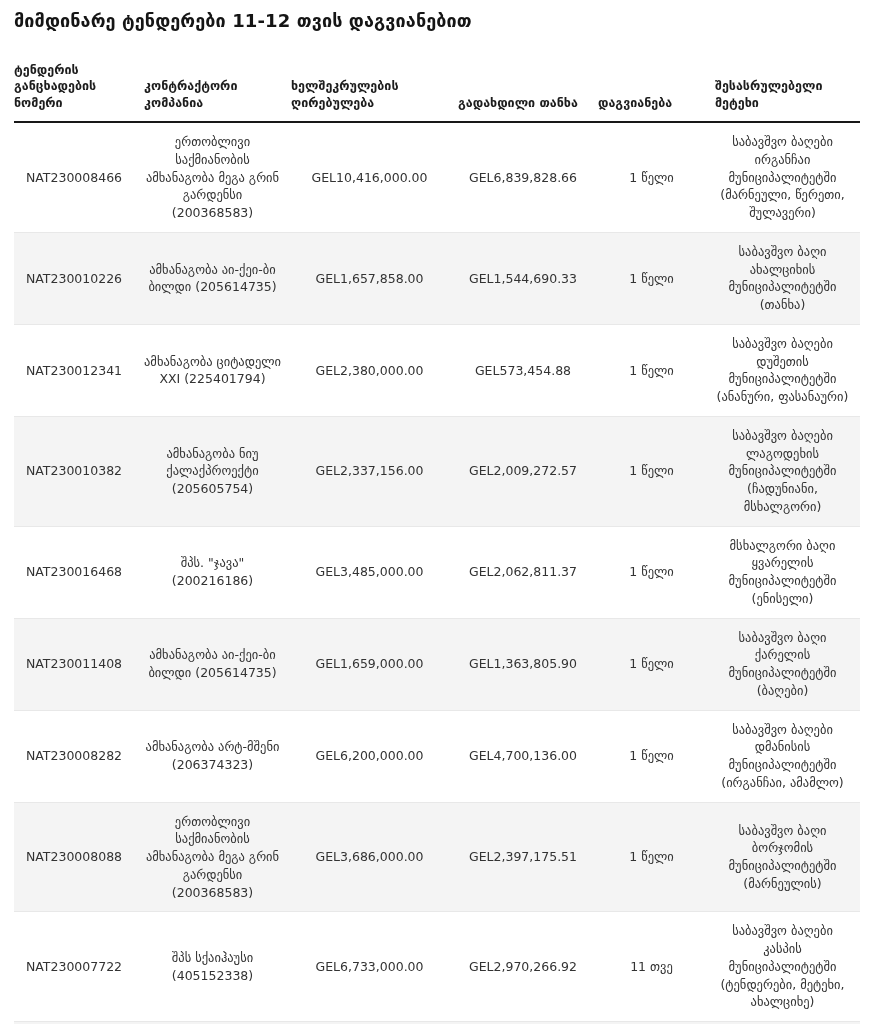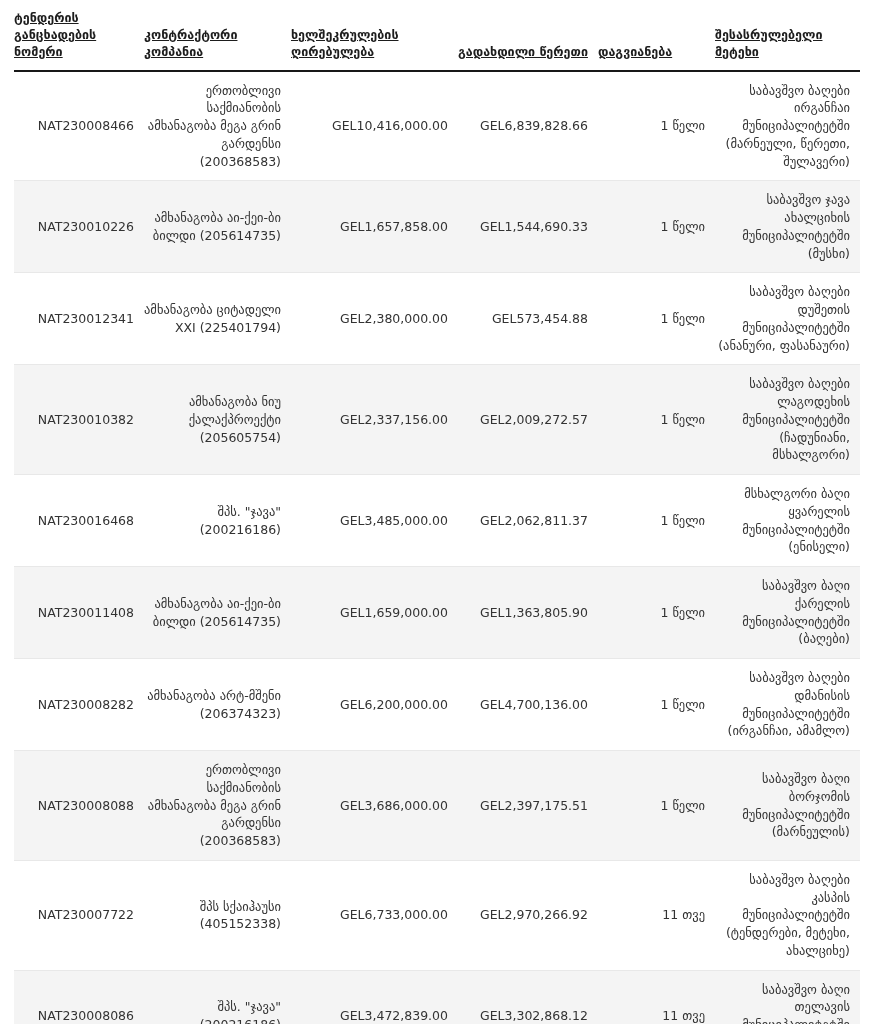--- a/index.html
+++ b/index.html
@@ -38,75 +38,75 @@
   col.c6 { width: auto;  }
   thead th {
     text-align: left;
     vertical-align: bottom;
     font-weight: 700;
     color: var(--header-color, #1d1d1d);
     font-size: 12.5px;
     line-height: 1.35;
     padding: 0 10px 9px 0;
     border-bottom: 2px solid var(--header-border, #181818);
-    text-decoration: underline;
   }
   tbody td {
     vertical-align: middle;
-    text-align: right;
+    text-align: center;
     line-height: 1.42;
     padding: 10px 10px 10px 0;
     border-bottom: 1px solid var(--row-border, #e8e8e8);
     word-wrap: break-word;
   }
   tbody tr:nth-child(even) {
     background: var(--stripe-color, #f4f4f4);
   }
 </style>
 </head>
 <body>
 
 <div class="page">
 
+  <h1 class="chart-title">მიმდინარე ტენდერები 11-12 თვის დაგვიანებით</h1>
 
   <table class="data-table">
     <colgroup>
       <col class="c1">
         <col class="c2">
         <col class="c3">
         <col class="c4">
         <col class="c5">
         <col class="c6">
     </colgroup>
     <thead>
       <tr>
         <th>ტენდერის განცხადების ნომერი</th>
         <th>კონტრაქტორი კომპანია</th>
         <th>ხელშეკრულების ღირებულება</th>
-        <th>გადახდილი წერეთი</th>
+        <th>გადახდილი თანხა</th>
         <th>დაგვიანება</th>
         <th>შესასრულებელი მეტეხი</th>
       </tr>
     </thead>
     <tbody>
         <tr>
           <td>NAT230008466</td>
           <td>ერთობლივი საქმიანობის ამხანაგობა მეგა გრინ გარდენსი (200368583)</td>
           <td>GEL10,416,000.00</td>
           <td>GEL6,839,828.66</td>
           <td>1 წელი</td>
           <td>საბავშვო ბაღები ირგანჩაი მუნიციპალიტეტში (მარნეული, წერეთი, შულავერი)</td>
         </tr>
         <tr>
           <td>NAT230010226</td>
           <td>ამხანაგობა აი-ქეი-ბი ბილდი (205614735)</td>
           <td>GEL1,657,858.00</td>
           <td>GEL1,544,690.33</td>
           <td>1 წელი</td>
-          <td>საბავშვო ჯავა ახალციხის მუნიციპალიტეტში (მუსხი)</td>
+          <td>საბავშვო ბაღი ახალციხის მუნიციპალიტეტში (თანხა)</td>
         </tr>
         <tr>
           <td>NAT230012341</td>
           <td>ამხანაგობა ციტადელი XXI (225401794)</td>
           <td>GEL2,380,000.00</td>
           <td>GEL573,454.88</td>
           <td>1 წელი</td>
           <td>საბავშვო ბაღები დუშეთის მუნიციპალიტეტში (ანანური, ფასანაური)</td>
         </tr>
         <tr>

